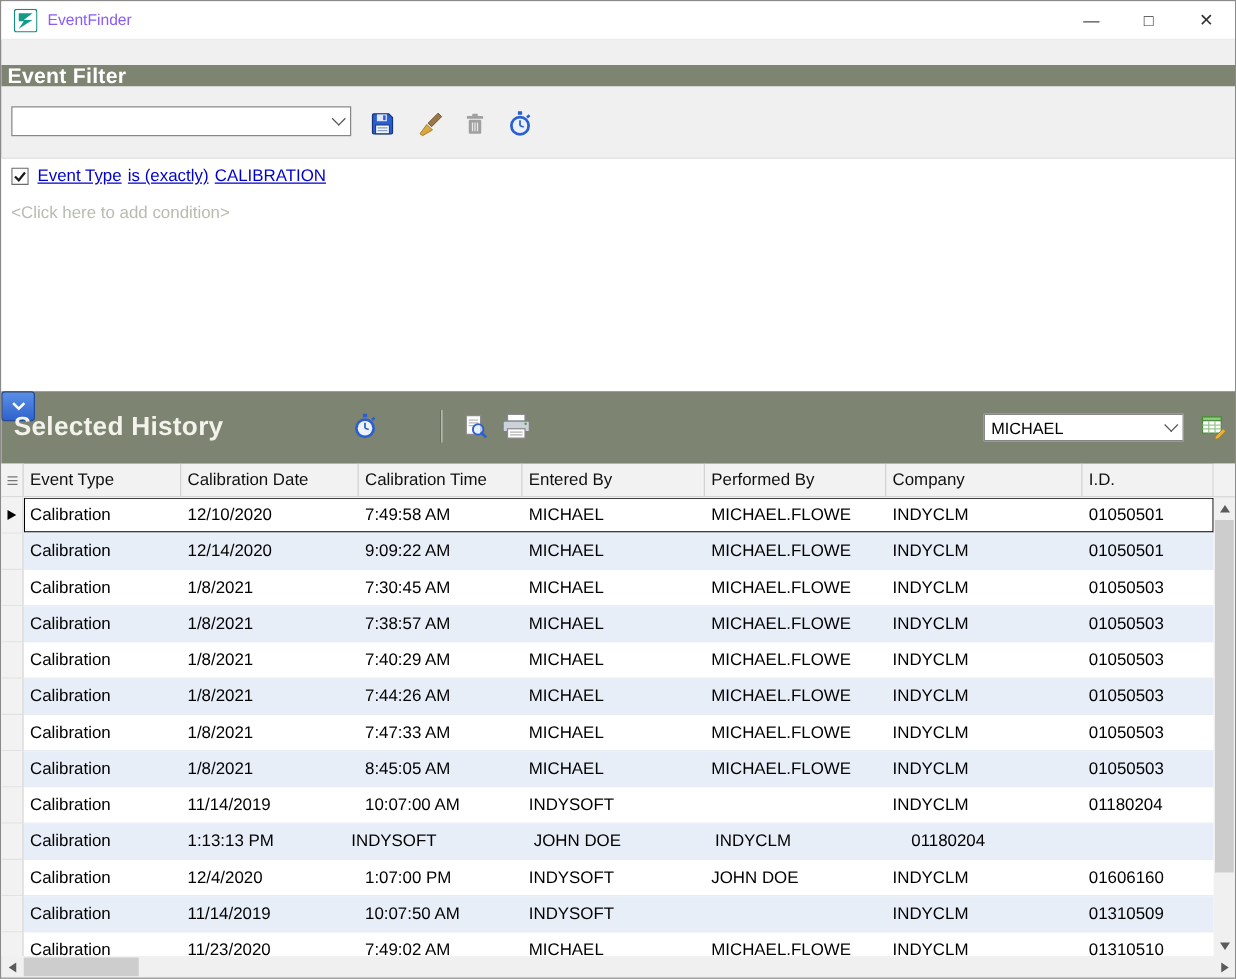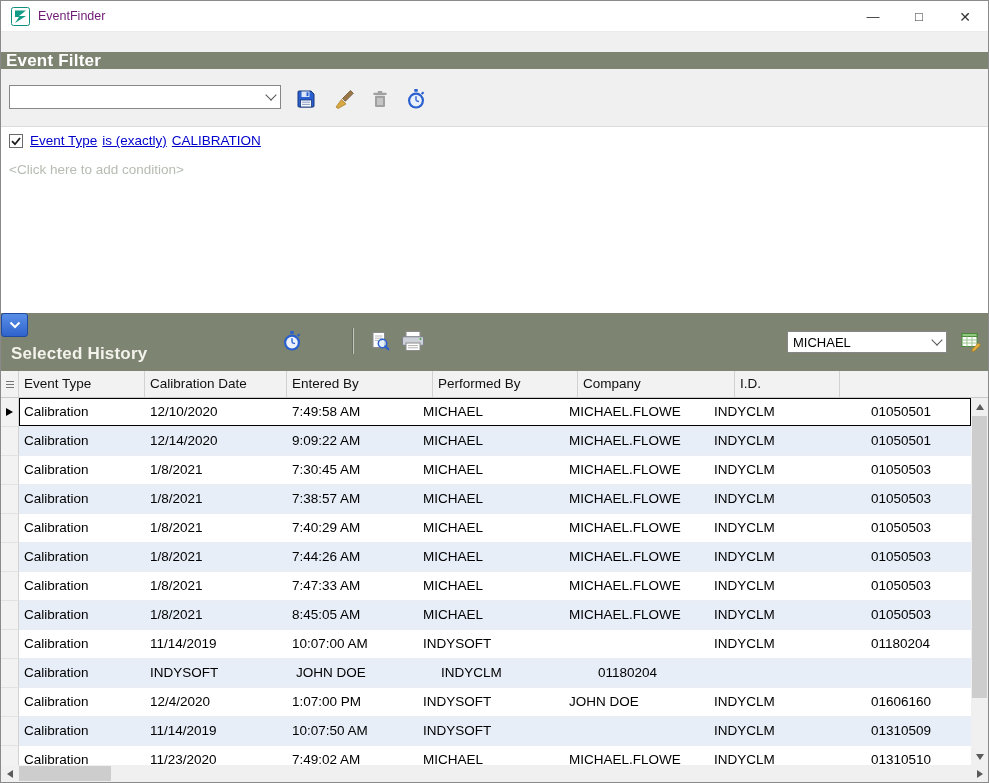--- a/index.html
+++ b/index.html
@@ -10,21 +10,21 @@
     --rowalt:#e7eef8;
     --blue:#2a5fd0;
   }
   *{margin:0;padding:0;}
   body{background:#d7d7d7;font-family:"Liberation Sans","DejaVu Sans",sans-serif;}
   .window{position:relative;width:989px;height:783px;background:#f0f0f0;border:1px solid #8a8a8a;box-sizing:border-box;overflow:hidden;}
 
   
   .titlebar{position:absolute;left:0;top:0;width:100%;height:31px;background:#ffffff;border-bottom:1px solid #ececec;box-sizing:border-box;}
   .app-logo{position:absolute;left:10px;top:6px;width:19px;height:19px;}
-  .win-title{position:absolute;left:37px;top:0;line-height:31px;font-size:12.5px;color:#701a75;}
+  .win-title{position:absolute;left:37px;top:0;line-height:31px;font-size:12.5px;color:#8b5cf6;}
   .win-controls{position:absolute;right:0;top:0;height:31px;display:flex;}
   .win-btn{width:46px;height:31px;display:flex;align-items:center;justify-content:center;font-size:13px;color:#333;cursor:pointer;}
   .win-btn.close{font-size:14px;}
 
   
   .filter-header{position:absolute;left:0;top:51px;width:100%;height:17px;background:var(--hdr);color:#fff;font-size:17px;font-weight:bold;line-height:17px;padding-left:5px;box-sizing:border-box;letter-spacing:.2px;}
   .combo{background:#fff;border:1px solid #878787;display:flex;align-items:stretch;box-sizing:border-box;cursor:pointer;}
   .combo-value{flex:1;padding-left:5px;font-size:13px;color:#000;white-space:nowrap;overflow:hidden;display:flex;align-items:center;}
   .combo-arrow{width:18px;display:flex;align-items:center;justify-content:center;}
   .chev{width:7px;height:7px;border-right:1.6px solid #555;border-bottom:1.6px solid #555;transform:rotate(45deg);margin-top:-4px;}
@@ -33,21 +33,21 @@
   .tb-save{left:292px;} .tb-brush{left:330px;} .tb-trash{left:366px;} .tb-timer{left:402px;}
 
   .condition-panel{position:absolute;left:0;top:125px;width:100%;height:187px;background:#fff;border-top:1px solid #dcdcdc;box-sizing:border-box;}
   .condition-row{position:absolute;left:8px;top:6px;display:flex;align-items:center;font-size:13.5px;}
   .checkbox{width:14px;height:14px;margin-right:7px;cursor:pointer;}
   .cond-link{color:var(--link);text-decoration:underline;cursor:pointer;margin-right:5px;white-space:nowrap;}
   .add-hint{position:absolute;left:8px;top:35px;font-size:13.5px;color:var(--hint);cursor:pointer;}
 
   
   .history-header{position:absolute;left:0;top:312px;width:100%;height:58px;background:var(--hdr);}
-  .history-title{position:absolute;left:10px;top:12px;line-height:58px;font-size:17px;font-weight:bold;color:#f3f3ec;letter-spacing:.2px;}
+  .history-title{position:absolute;left:10px;top:0;line-height:58px;font-size:21px;font-weight:bold;color:#f3f3ec;letter-spacing:.2px;}
   .hh-btn{position:absolute;width:26px;height:26px;display:flex;align-items:center;justify-content:center;cursor:pointer;}
   .hh-timer{left:278px;top:15px;}
   .hh-drop{left:311px;top:16px;width:27px;height:24px;background:linear-gradient(#5a8fe8,#2f63cc);border:1px solid #1f4aa0;border-radius:3px;display:flex;align-items:center;justify-content:center;cursor:pointer;box-sizing:border-box;}
   .hh-sep{position:absolute;left:352px;top:15px;width:1px;height:26px;background:rgba(255,255,255,.55);box-shadow:-1px 0 0 rgba(0,0,0,.15);}
   .hh-preview{left:366px;top:15px;}
   .hh-print{left:397px;top:15px;width:30px;}
   .user-combo{position:absolute;left:786px;top:18px;width:160px;height:22px;}
   .hh-gridedit{position:absolute;left:958px;top:16px;width:24px;height:24px;display:flex;align-items:center;justify-content:center;cursor:pointer;}
 
   
@@ -228,20 +228,21 @@
   <div class="grid-header">
     <div class="sel-hdr">
       <svg width="10" height="9" viewBox="0 0 10 9">
         <line x1="1" y1="1.5" x2="9" y2="1.5" stroke="#777"></line>
         <line x1="1" y1="4.5" x2="9" y2="4.5" stroke="#777"></line>
         <line x1="1" y1="7.5" x2="9" y2="7.5" stroke="#777"></line>
       </svg>
     </div>
     <div class="hcell c0">Event Type</div>
     <div class="hcell c1">Calibration Date</div>
+    <div class="hcell c2">Calibration Time</div>
     <div class="hcell c3">Entered By</div>
     <div class="hcell c4">Performed By</div>
     <div class="hcell c5">Company</div>
     <div class="hcell c6">I.D.</div>
     <div class="hdr-filler"></div>
   </div>
 
   <div class="grid-body">
       <div class="grid-row selected">
     <div class="sel-cell">
@@ -350,20 +351,21 @@
       <div class="cell c3">INDYSOFT</div>
       <div class="cell c4"></div>
       <div class="cell c5">INDYCLM</div>
       <div class="cell c6">01180204</div>
     </div>
   </div>
       <div class="grid-row">
     <div class="sel-cell"></div>
     <div class="cells">
       <div class="cell c0">Calibration</div>
+      <div class="cell c2">1:13:13 PM</div>
       <div class="cell c3">INDYSOFT</div>
       <div class="cell c4">JOHN DOE</div>
       <div class="cell c5">INDYCLM</div>
       <div class="cell c6">01180204</div>
     </div>
   </div>
       <div class="grid-row">
     <div class="sel-cell"></div>
     <div class="cells">
       <div class="cell c0">Calibration</div>

